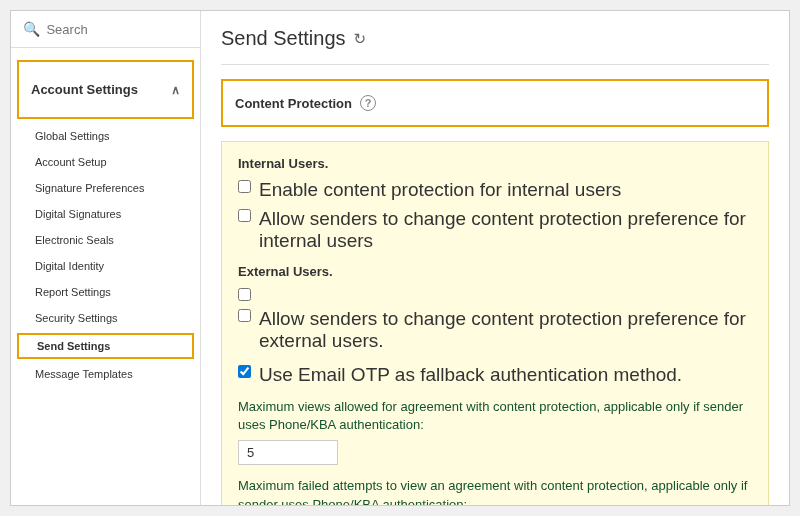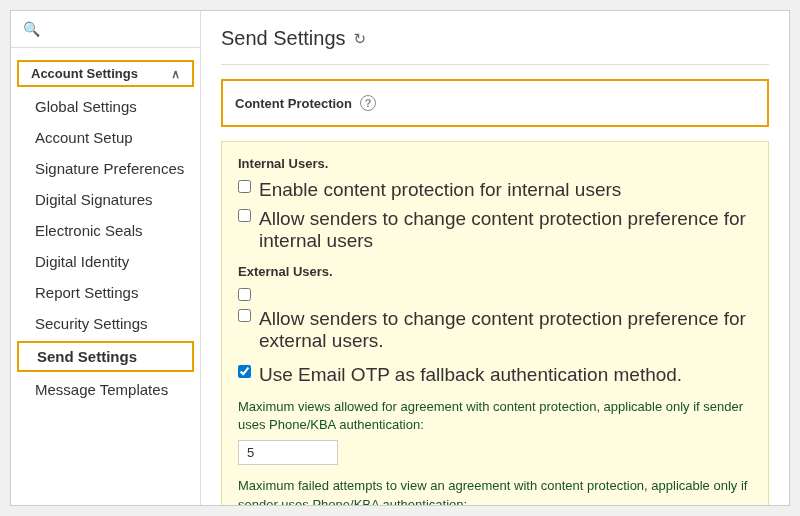--- a/index.html
+++ b/index.html
@@ -50,39 +50,39 @@
       background: transparent;
       width: 100%;
     }
     .nav-section {
       padding: 8px 0;
     }
     .nav-section-header {
       display: flex;
       align-items: center;
       justify-content: space-between;
-      padding: 4px 12px;
+      padding: 20px 12px;
       font-size: 13px;
       font-weight: bold;
       color: #333;
       border: 2px solid #e8a000;
       margin: 4px 6px 4px 6px;
       cursor: pointer;
     }
     .nav-section-header .chevron {
       font-size: 12px;
       color: #666;
     }
     .nav-items {
       display: flex;
       flex-direction: column;
     }
     .nav-item {
       padding: 7px 12px 7px 24px;
-      font-size: 15px;
+      font-size: 11px;
       color: #333;
       cursor: pointer;
       text-decoration: none;
     }
     .nav-item.active {
       border: 2px solid #e8a000;
       margin: 2px 6px;
       padding: 5px 12px 5px 18px;
       font-weight: bold;
       color: #333;
@@ -190,20 +190,21 @@
   </style>
 </head>
 <body>
 
 <div class="outer-frame">
 
   <div class="sidebar">
 
     <div class="search-box">
       <span class="search-icon">🔍</span>
+      <input class="search-input" type="text" placeholder="Search" style="">
     </div>
 
     <div class="nav-section">
       <div class="nav-section-header">
         <span>Account Settings</span>
         <span class="chevron">∧</span>
       </div>
       <div class="nav-items">
         <a class="nav-item" href="#">Global Settings</a>
         <a class="nav-item" href="#">Account Setup</a>

